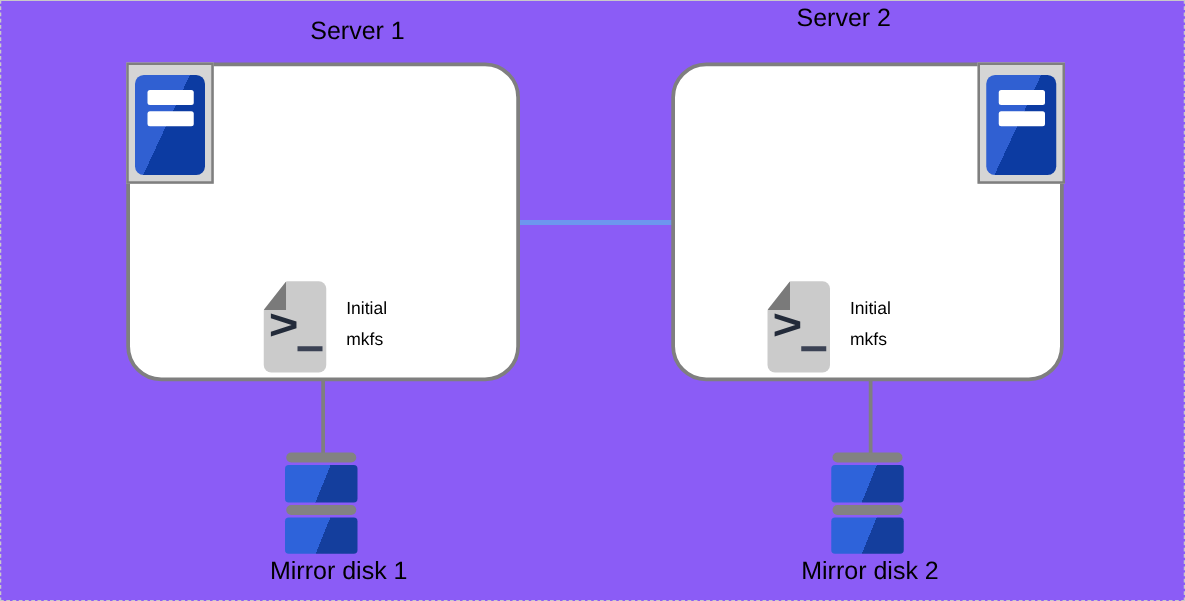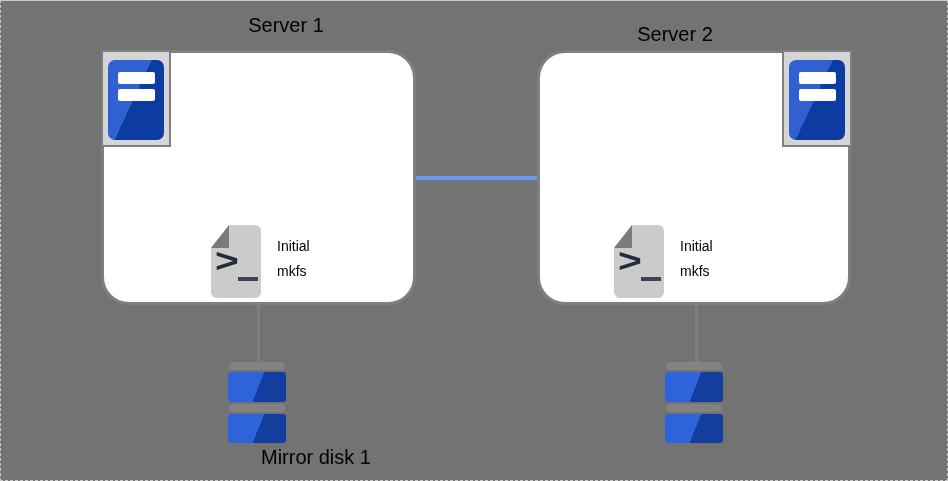--- a/index.html
+++ b/index.html
@@ -6,38 +6,38 @@
     margin: 0;
     padding: 0;
     background: #ffffff;
     font-family: "Liberation Sans", sans-serif;
   }
   .canvas {
     position: relative;
     width: 948px;
     height: 481px;
     box-sizing: border-box;
-    background: #737373;
+    background: #8b5cf6;
     border-top: 1px solid #c9c9c9;
     border-right: 1px dashed #c9c9c9;
     border-bottom: 1px dashed #c9c9c9;
     border-left: 1px dashed #c9c9c9;
     overflow: hidden;
   }
 
   
   .title {
     position: absolute;
     width: 200px;
     text-align: center;
     font-size: 20px;
     color: #000000;
   }
   .t1 { left: 185px; top: 13px; }
-  .t2 { left: 574px; top: 22px; }
+  .t2 { left: 574px; top: 3px; }
 
   
   .conn {
     position: absolute;
     left: 413px; top: 175px;
     width: 125px; height: 4px;
     background: #6d96ef;
     z-index: 1;
   }
 
@@ -171,21 +171,21 @@
   .dpl2 { top: 52px; height: 29px; }
 
   
   .disk-label {
     position: absolute;
     width: 200px;
     text-align: center;
     font-size: 20px;
     color: #000000;
   }
-  .l1 { left: 170px; top: 445px; text-align: right; }
+  .l1 { left: 170px; top: 445px; }
   .l2 { left: 595px; top: 445px; }
 </style>
 </head>
 <body>
 
 <div class="canvas">
 
   <div class="title t1">Server 1</div>
   <div class="title t2">Server 2</div>
 
@@ -239,14 +239,15 @@
     <div class="disk-platter dpl2"></div>
   </div>
   <div class="disk dk2">
     <div class="disk-bar dbar1"></div>
     <div class="disk-platter dpl1"></div>
     <div class="disk-bar dbar2"></div>
     <div class="disk-platter dpl2"></div>
   </div>
 
   <div class="disk-label l1">Mirror disk 1</div>
+  <div class="disk-label l2">Mirror disk 2</div>
 
 </div>
 
 </body></html>

